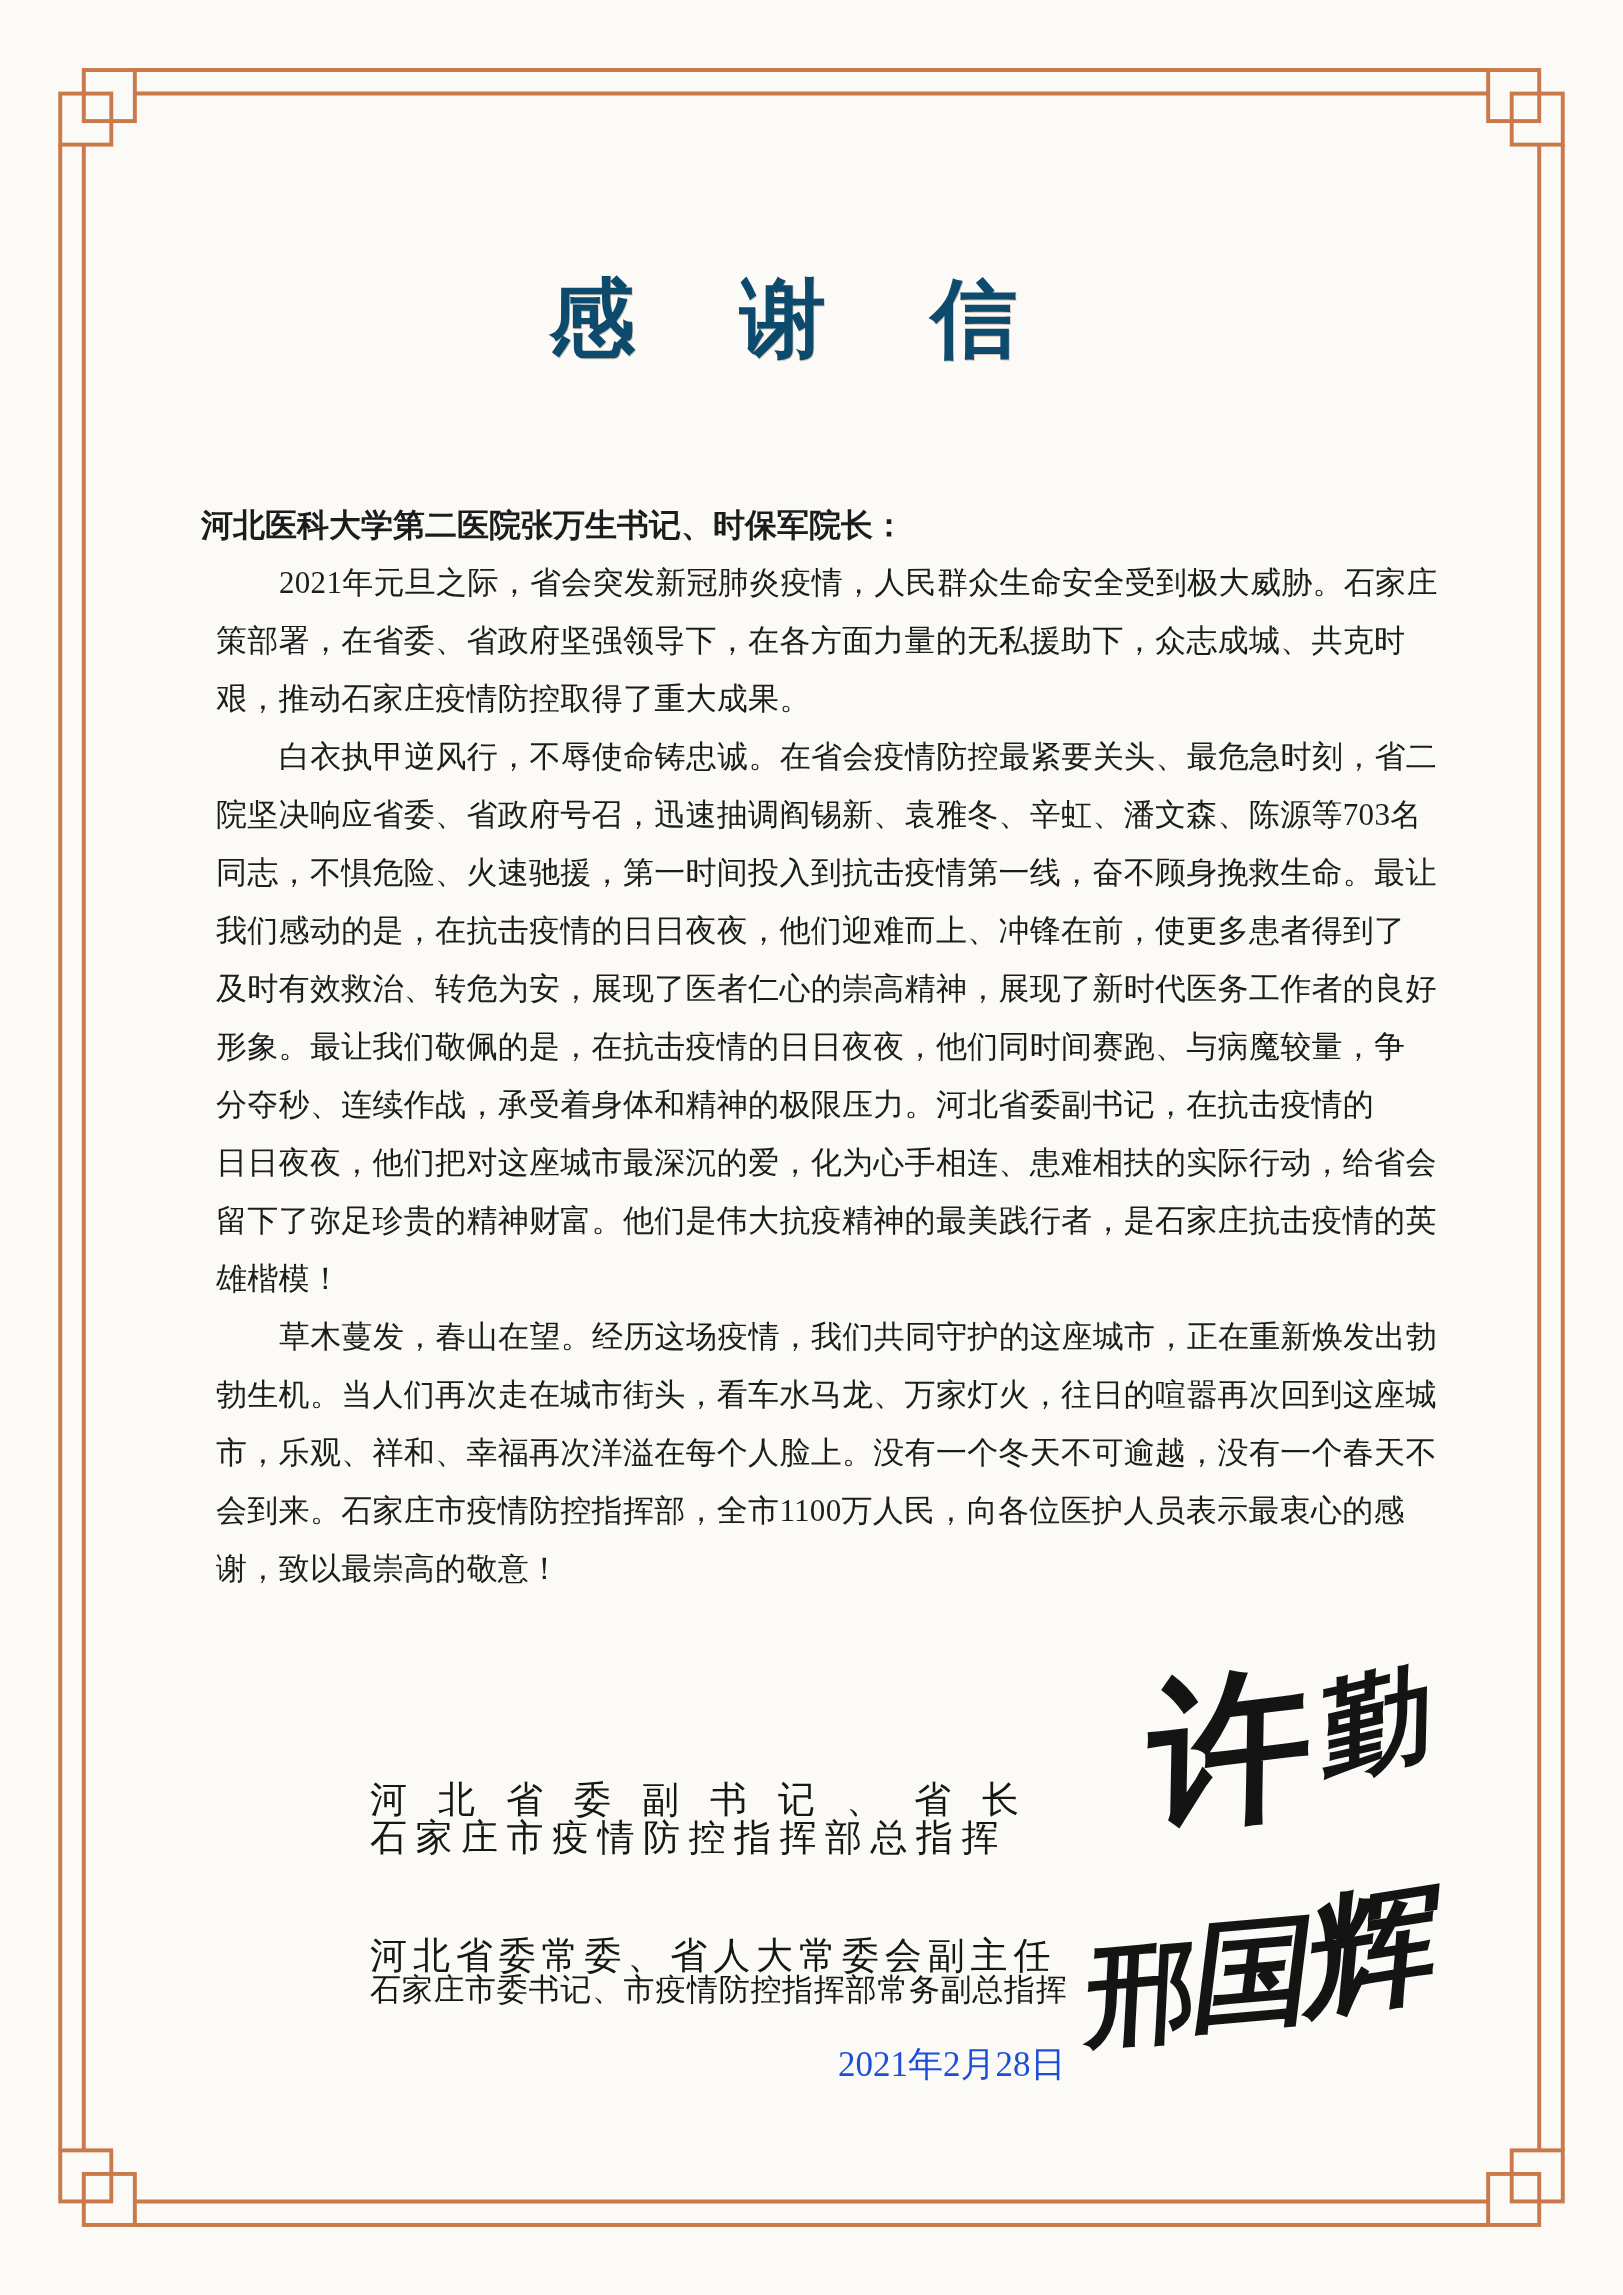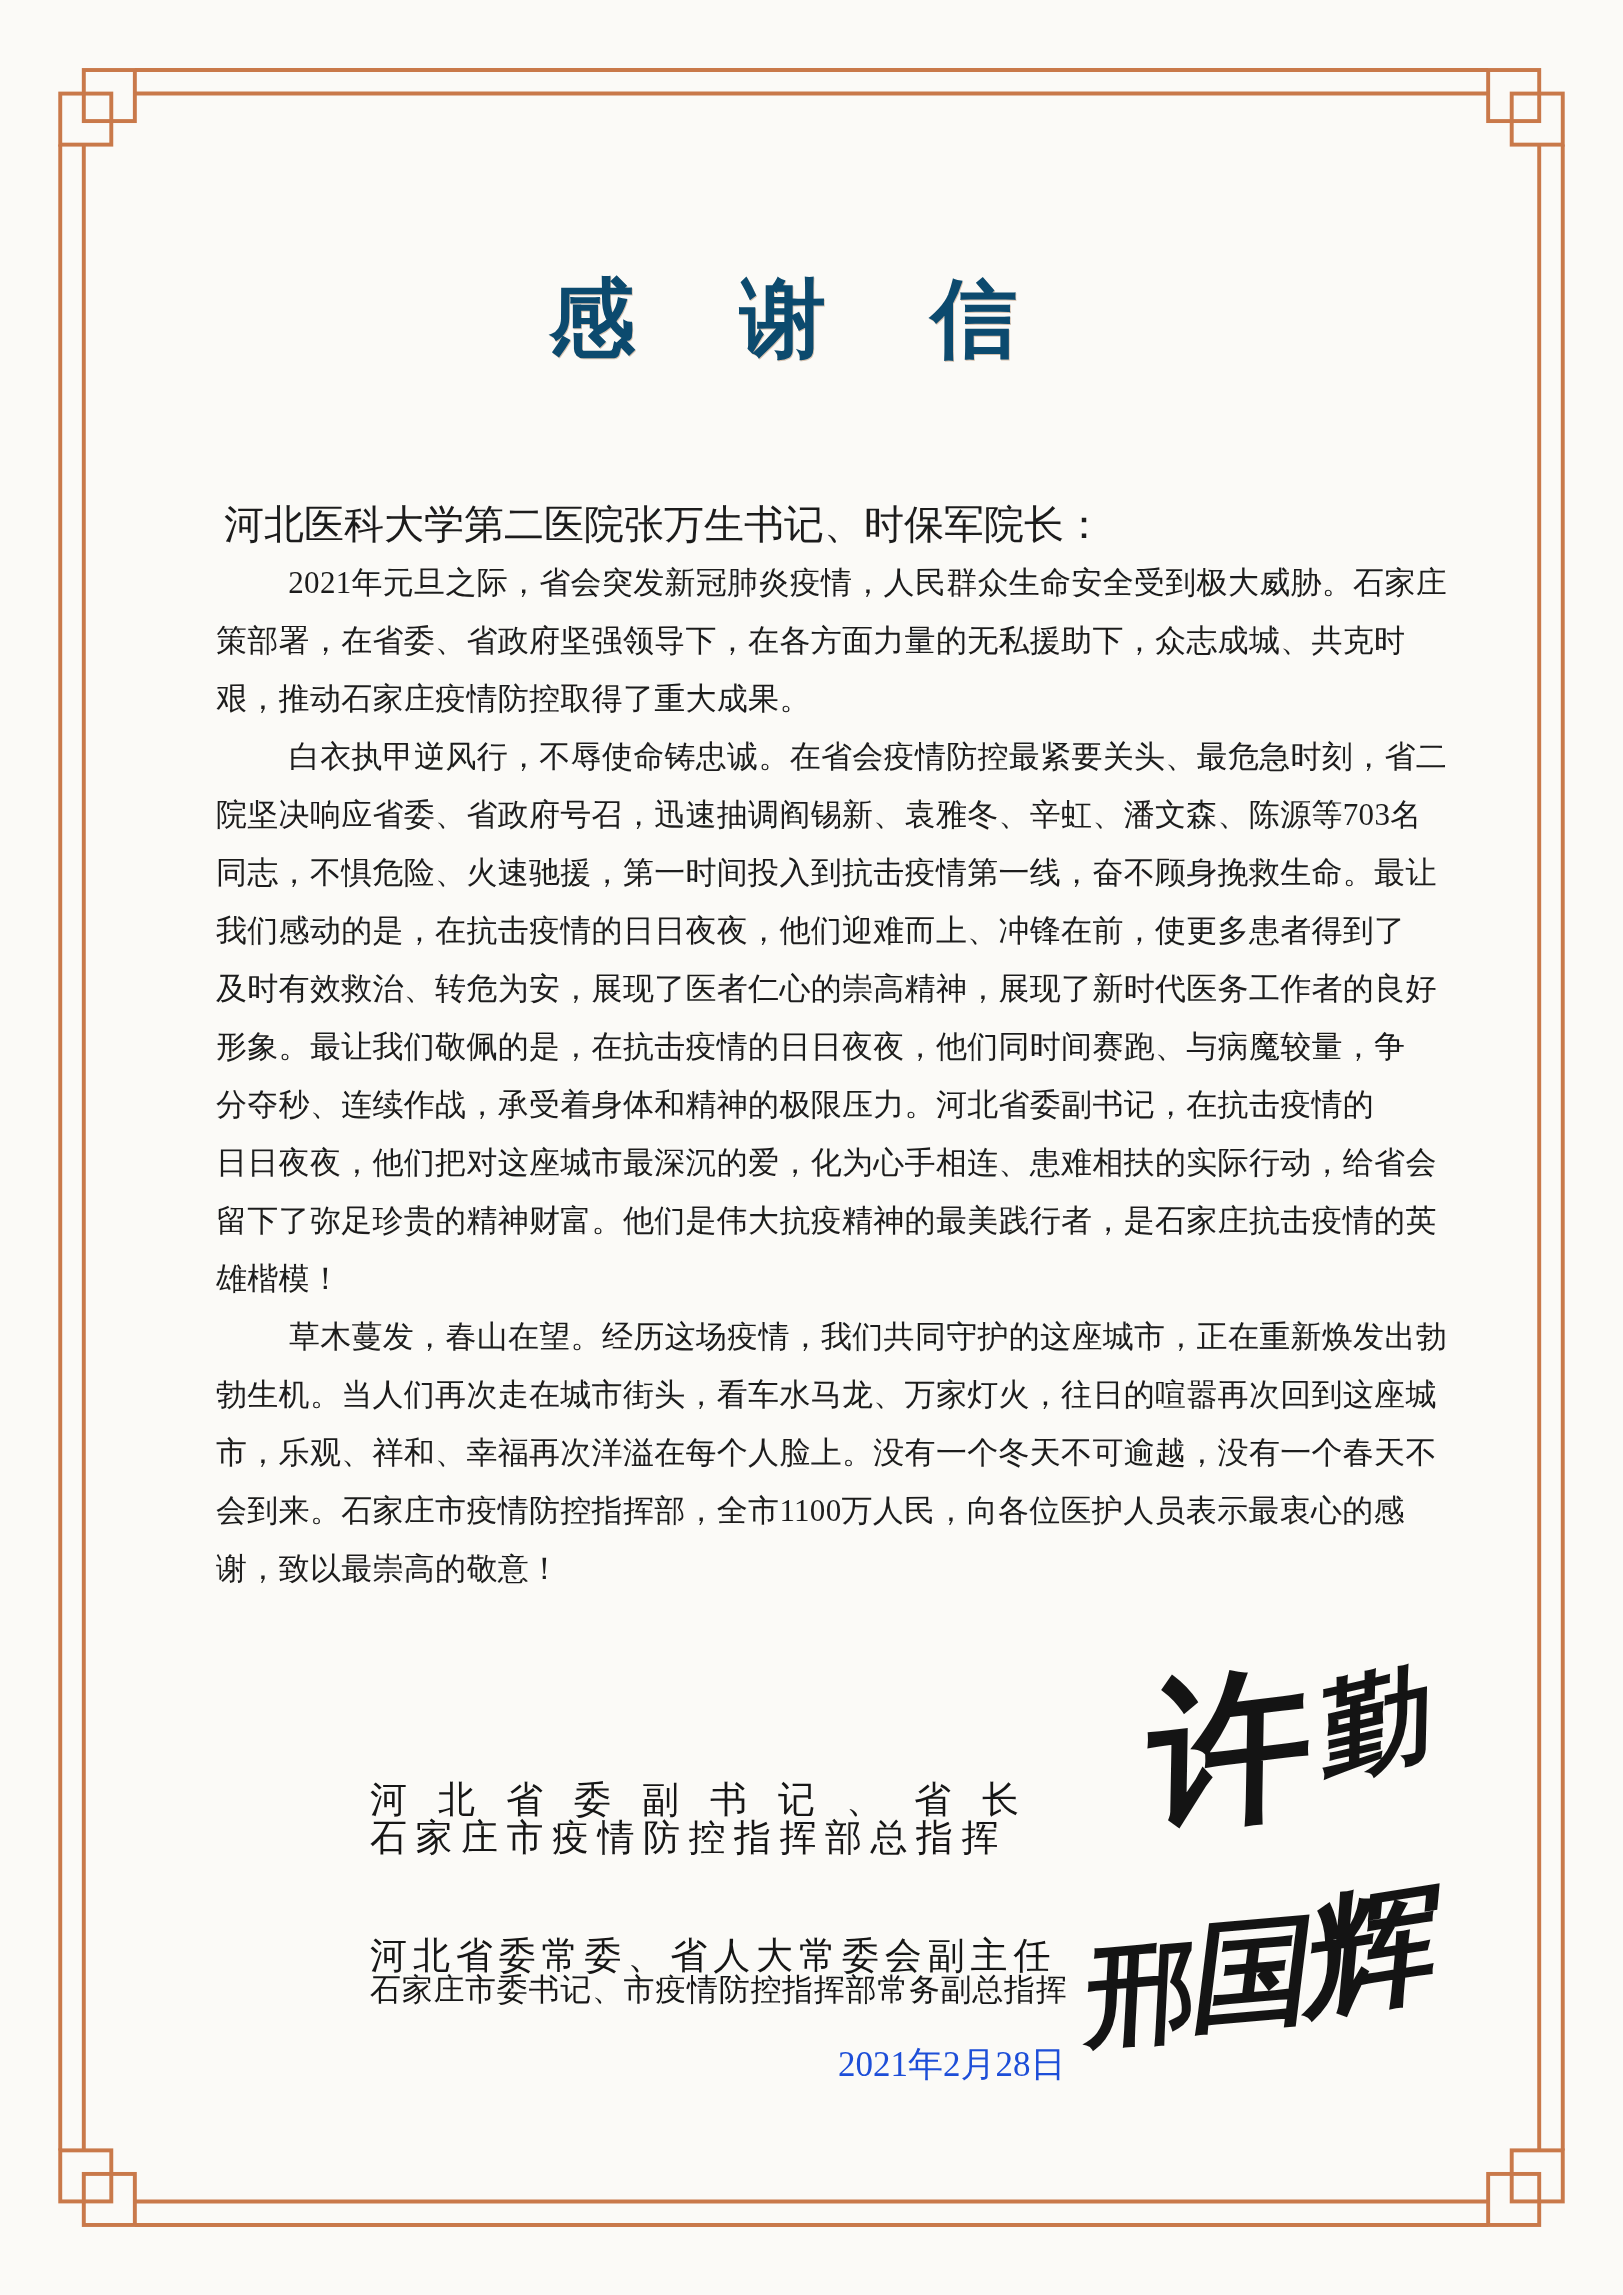--- a/index.html
+++ b/index.html
@@ -18,32 +18,32 @@
     position:absolute;left:0;top:261px;width:100%;
     text-align:center;
     font-size:86px;font-weight:bold;
     color:#0c4a6e;
     letter-spacing:105px;
     padding-left:48px;box-sizing:border-box;
     text-shadow:0.7px 0.7px 0 rgba(150,90,40,.35);
   }
   
   .salutation{
-    position:absolute;left:224px;top:496px;width:1231px;
-    height:58px;line-height:58px;font-size:40px;font-weight:normal;
+    position:absolute;left:201px;top:496px;width:1231px;
+    height:58px;line-height:58px;font-size:32px;font-weight:bold;
     white-space:nowrap;
   }
   .body-block{
     position:absolute;left:216px;top:554px;width:1231px;
   }
   .bline{
     height:58px;line-height:58px;font-size:31px;
     white-space:nowrap;letter-spacing:0.3px;
   }
-  .bline.ind{padding-left:63px;text-align:right;}
+  .bline.ind{padding-left:63px;}
   .bline .bold{font-weight:normal;}
   
   .signoff-line{
     position:absolute;left:370px;width:684px;overflow:visible;
     white-space:nowrap;color:#161616;
   }
   .s1l1{top:1775px;font-size:37px;letter-spacing:31px;}
   .s1l2{top:1813px;font-size:37px;letter-spacing:8.5px;}
   .s2l1{top:1931px;font-size:37px;letter-spacing:5.9px;}
   .s2l2{top:1969px;font-size:31px;letter-spacing:0.7px;}

